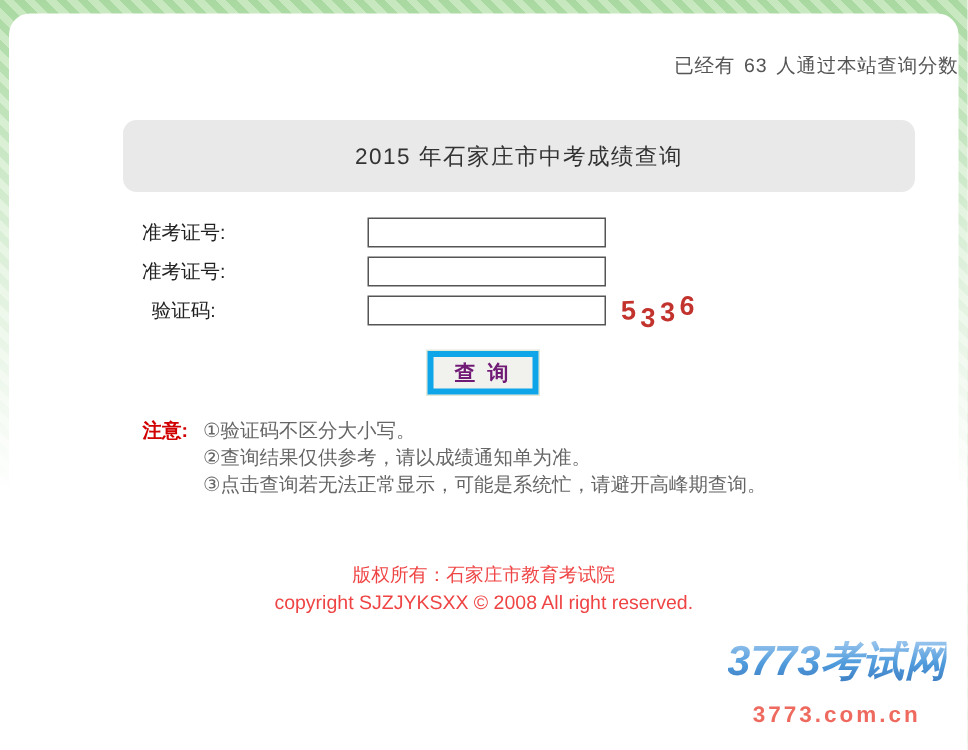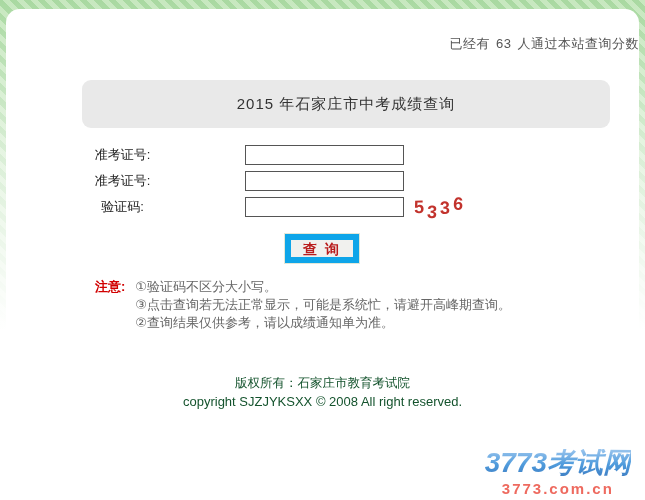--- a/index.html
+++ b/index.html
@@ -114,23 +114,23 @@
   .captcha .d1 { transform: translateY(5px) rotate(3deg); }
   .captcha .d2 { transform: translateY(1px) rotate(-1deg); }
   .captcha .d3 { transform: translateY(-3px) rotate(4deg); }
   .submit-btn {
     position: absolute;
     left: 279px;
     top: 225px;
     width: 74px;
     height: 29px;
     background: #f1f1ee;
-    border: 6px solid #0ea5e9;
+    border: 4px solid #0ea5e9;
     box-shadow: 0 0 0 1px #e2e8d8;
-    color: #b91c1c;
+    color: #701a75;
     font-size: 14px;
     font-weight: bold;
     letter-spacing: 2px;
     cursor: pointer;
     font-family: inherit;
   }
   .notice {
     position: absolute;
     top: 269px;
     left: 89px;
@@ -150,50 +150,50 @@
     color: #666;
     font-size: 13px;
     line-height: 18px;
   }
   .footer {
     position: absolute;
     top: 366px;
     left: 0;
     right: 0;
     text-align: center;
-    color: #14532d;
+    color: #ef4444;
   }
   .footer .f-line {
     font-size: 12.5px;
     line-height: 17px;
   }
   .footer .f-copy {
     font-size: 13px;
     line-height: 19px;
   }
   .logo {
     position: absolute;
     right: 8px;
-    bottom: 4px;
+    bottom: 16px;
     text-align: center;
     line-height: 1;
   }
   .logo .logo-name {
     font-size: 28px;
     font-weight: bold;
     font-style: italic;
     color: #4f9bdc;
     background: linear-gradient(to bottom, #9cc6ee 0%, #4f9bdc 55%, #3f7fc4 100%);
     -webkit-background-clip: text;
     background-clip: text;
     -webkit-text-fill-color: transparent;
     letter-spacing: 0px;
   }
   .logo .logo-domain {
-    margin-top: 4px;
+    margin-top: 14px;
     font-size: 15px;
     font-weight: bold;
     color: #ee6a5f;
     letter-spacing: 2px;
   }
 </style>
 </head>
 <body>
 
 <div class="page">
@@ -230,22 +230,22 @@
         </span>
       </div>
     </div>
 
     <button class="submit-btn">查 询</button>
 
     <div class="notice">
       <span class="notice-label">注意:</span>
       <div class="notice-items">
         <div>①验证码不区分大小写。</div>
+        <div>②查询结果仅供参考，请以成绩通知单为准。</div>
         <div>③点击查询若无法正常显示，可能是系统忙，请避开高峰期查询。</div>
-        <div>②查询结果仅供参考，请以成绩通知单为准。</div>
       </div>
     </div>
 
     <div class="footer">
       <div class="f-line">版权所有：石家庄市教育考试院</div>
       <div class="f-copy">copyright SJZJYKSXX © 2008 All right reserved.</div>
     </div>
 
     <div class="logo">
       <div class="logo-name">3773考试网</div>

